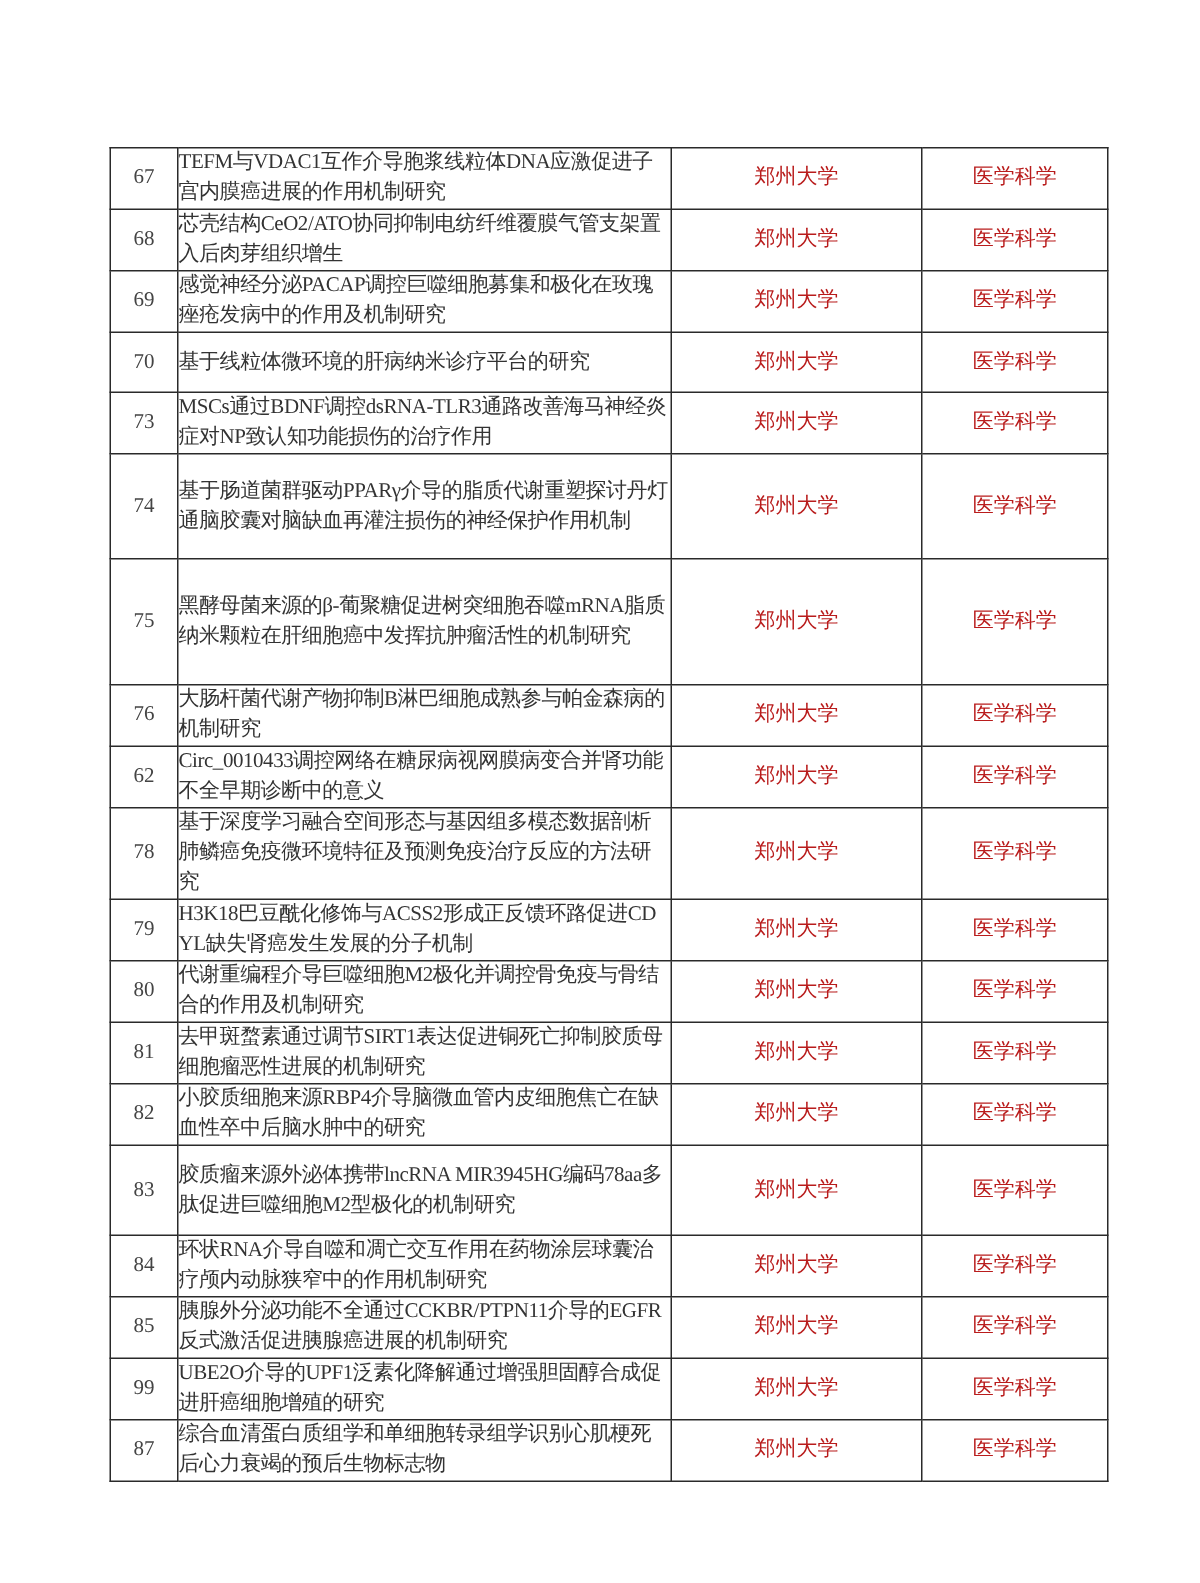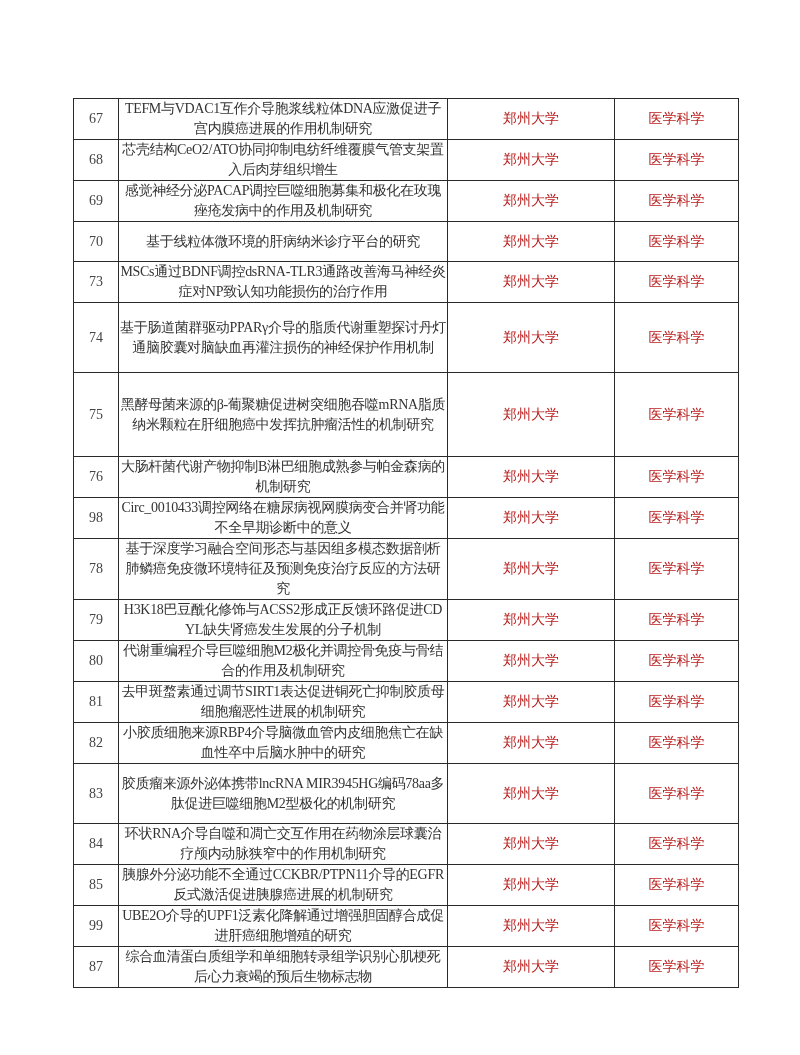--- a/index.html
+++ b/index.html
@@ -14,21 +14,21 @@
     color: #333;
   }
   table.list td {
     border: 1.5px solid #2a2a2a;
     padding: 0;
     vertical-align: middle;
     font-size: 14px;
     line-height: 20px;
   }
   td.no { text-align: center; color: #444; font-size: 14px; }
-  td.title { padding: 0 3px 0 4px; text-align: center; letter-spacing: -0.3px; word-break: break-all; margin-left: 30px; }
+  td.title { padding: 0 3px 0 4px; text-align: left; letter-spacing: -0.3px; word-break: break-all; margin-left: 30px; }
   td.org, td.cat { text-align: center; color: #b91c1c; }
   col.c-no { width: 45px; }
   col.c-title { width: 329px; }
   col.c-org { width: 167px; }
   col.c-cat { width: 124px; }
 </style>
 </head>
 <body>
 
 <div class="page">
@@ -82,21 +82,21 @@
           <td class="org">郑州大学</td>
           <td class="cat">医学科学</td>
         </tr>
         <tr style="height: 40px;">
           <td class="no">76</td>
           <td class="title">大肠杆菌代谢产物抑制B淋巴细胞成熟参与帕金森病的机制研究</td>
           <td class="org">郑州大学</td>
           <td class="cat">医学科学</td>
         </tr>
         <tr style="height: 40px;">
-          <td class="no">98</td>
+          <td class="no">62</td>
           <td class="title">Circ_0010433调控网络在糖尿病视网膜病变合并肾功能不全早期诊断中的意义</td>
           <td class="org">郑州大学</td>
           <td class="cat">医学科学</td>
         </tr>
         <tr style="height: 60px;">
           <td class="no">78</td>
           <td class="title">基于深度学习融合空间形态与基因组多模态数据剖析肺鳞癌免疫微环境特征及预测免疫治疗反应的方法研究</td>
           <td class="org">郑州大学</td>
           <td class="cat">医学科学</td>
         </tr>

